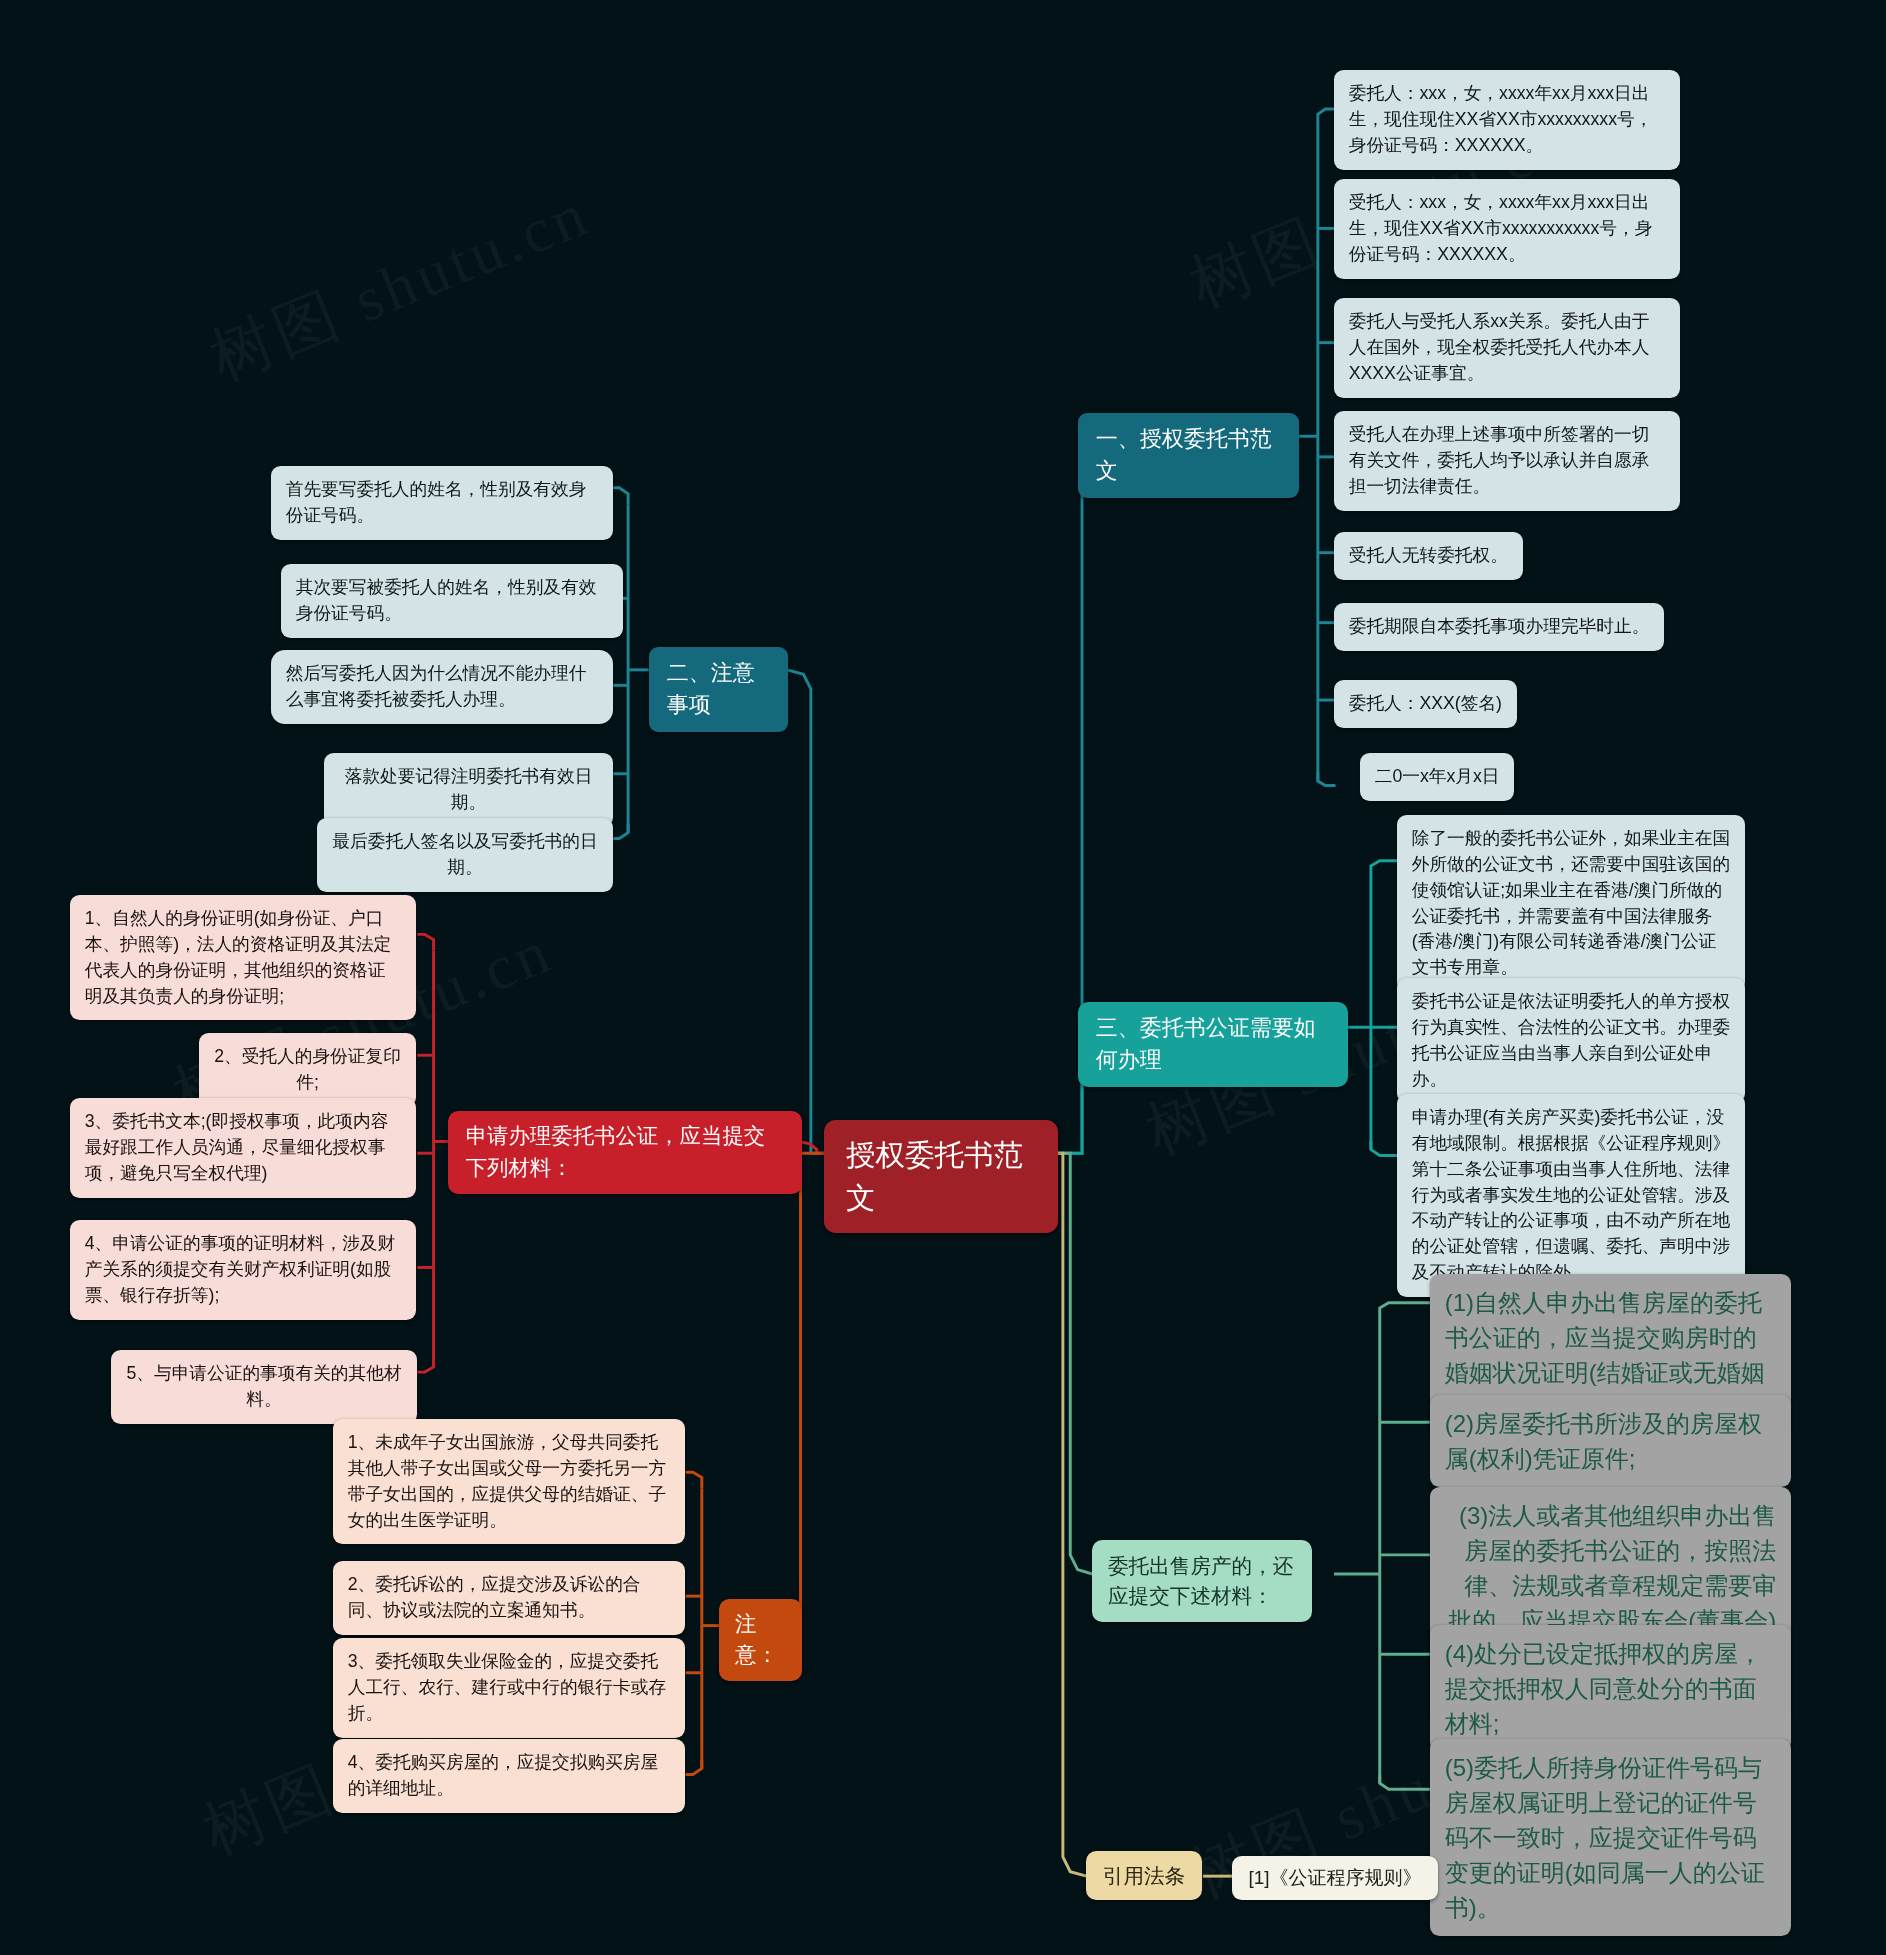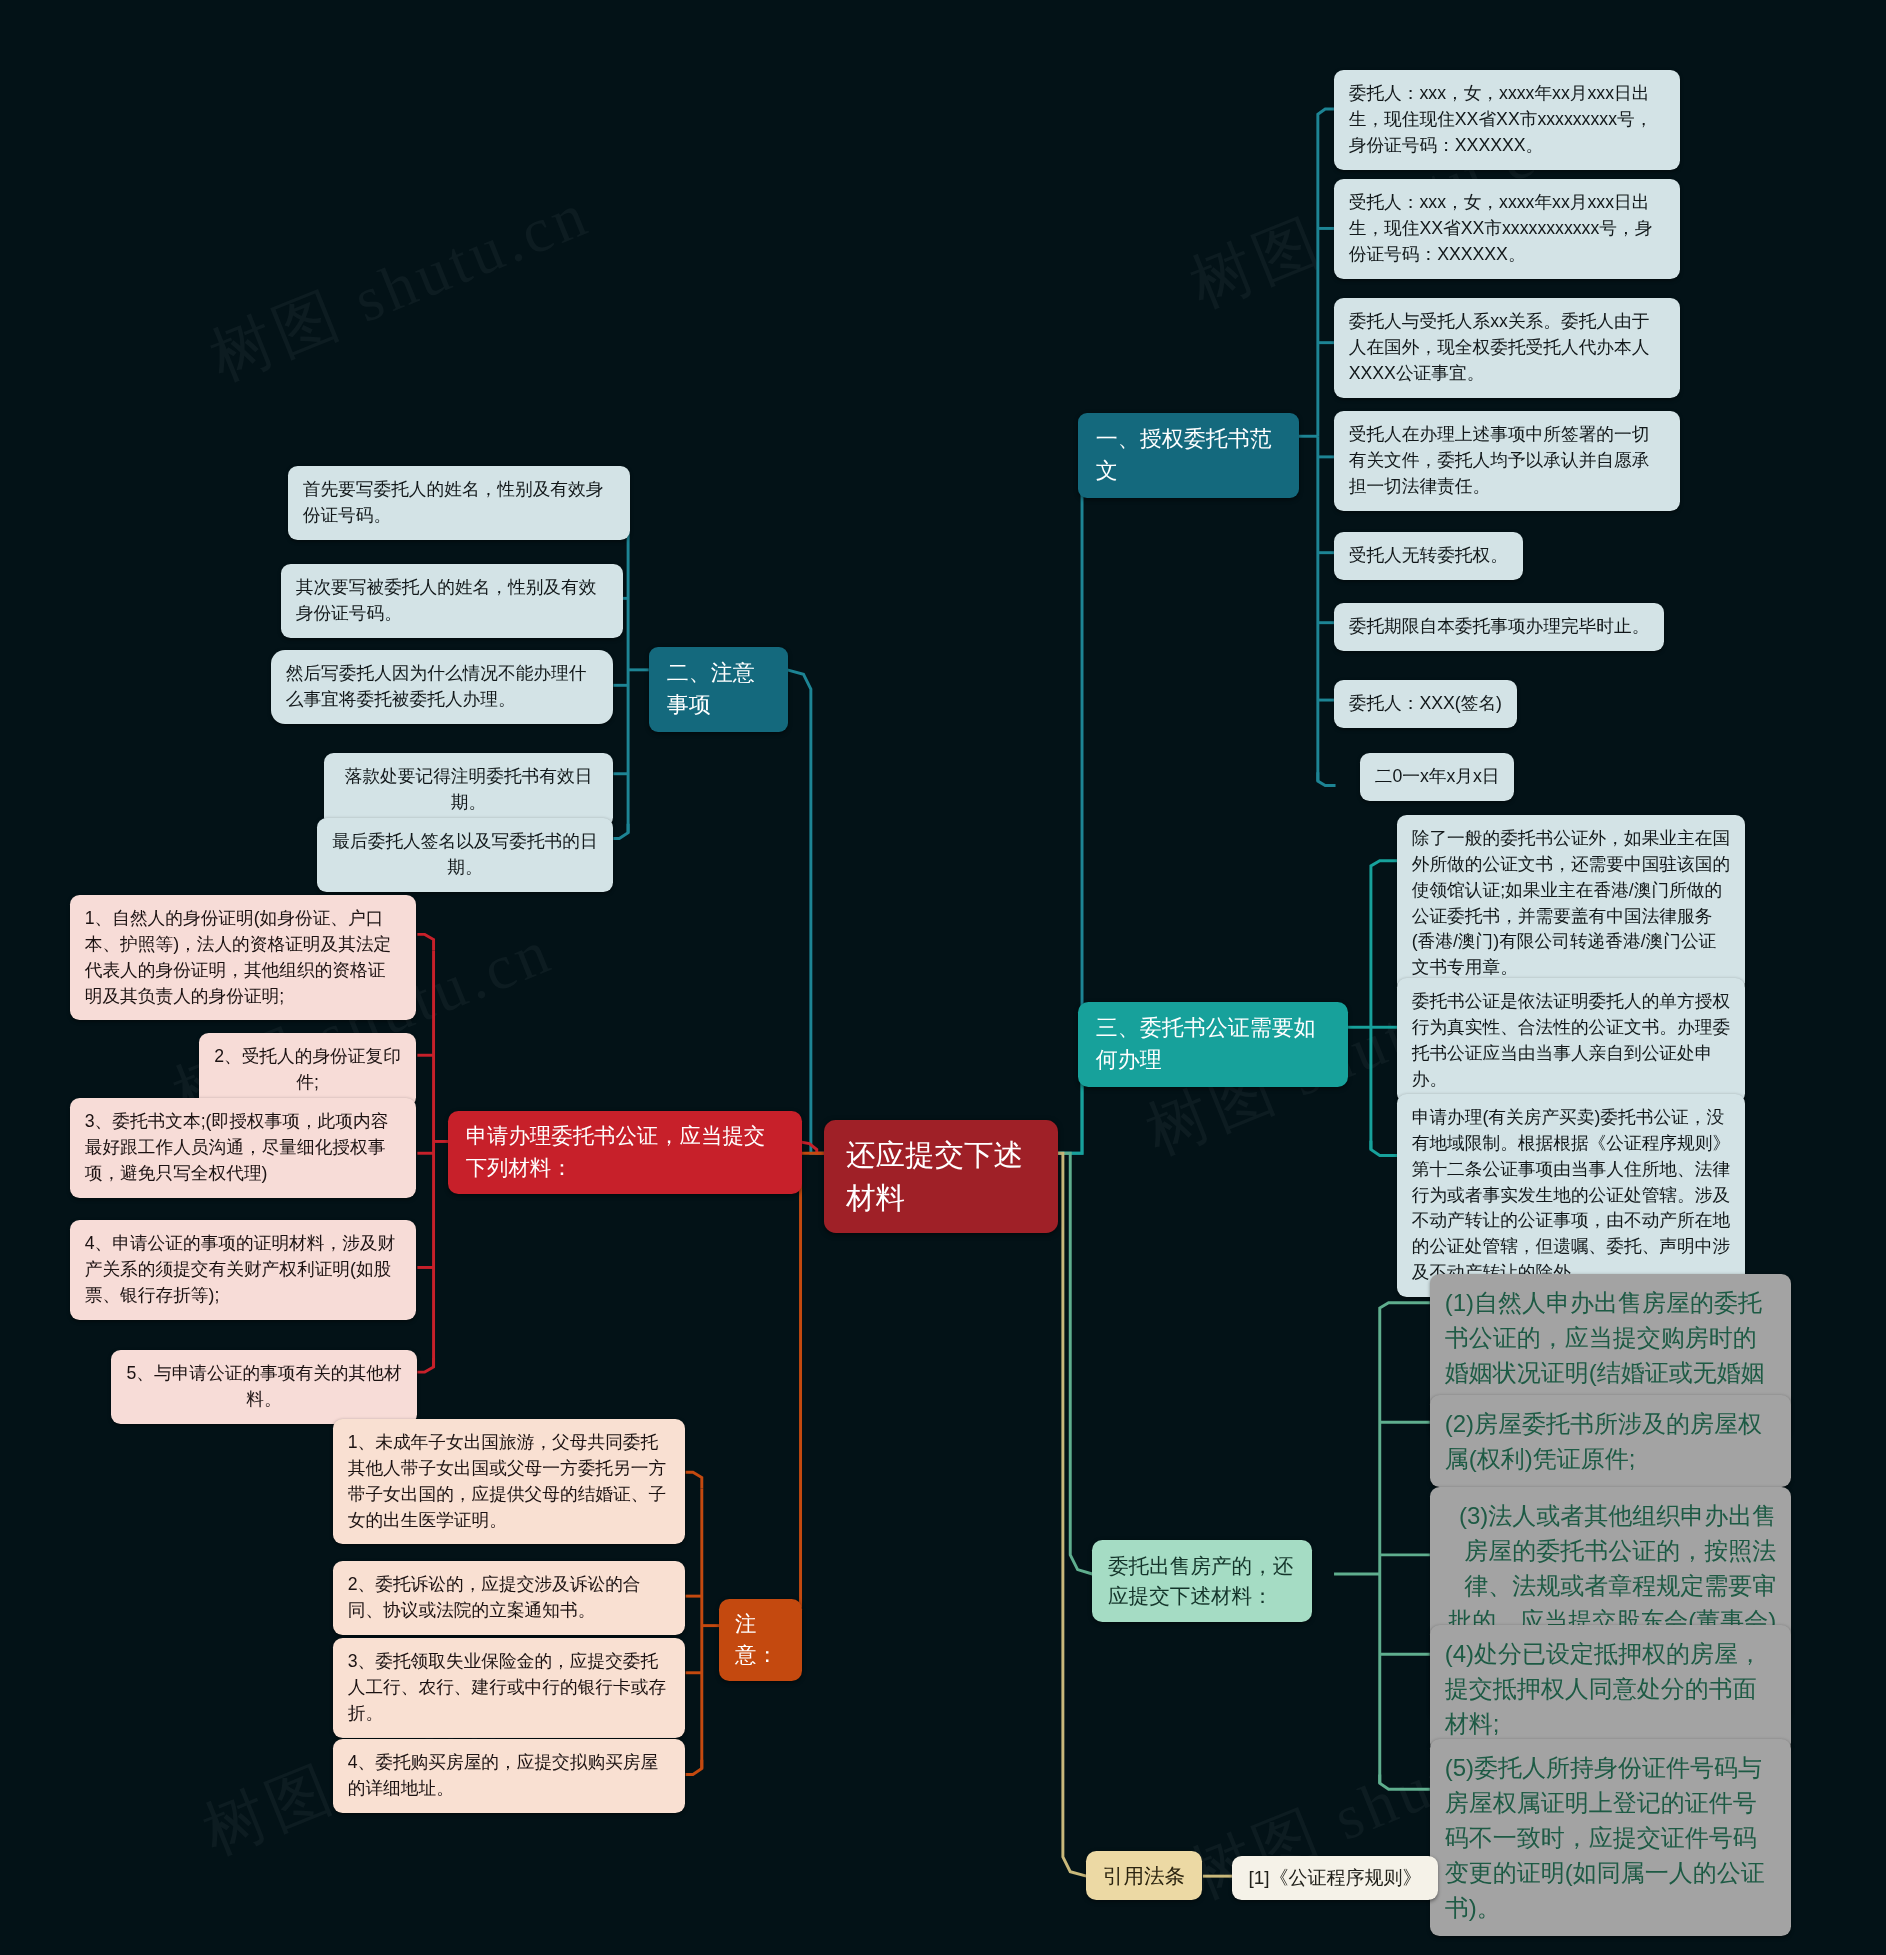--- a/index.html
+++ b/index.html
@@ -220,21 +220,21 @@
       <path name="b4spine" d="M976 2206 L952 2206" stroke="#c4490f"></path>
       <path d="M952 2020 L952 2400" stroke="#c4490f"></path>
       <path d="M952 2020 L952 2005 L940 1998 L930 1998" stroke="#c4490f"></path>
       <path d="M952 2166 L930 2166" stroke="#c4490f"></path>
       <path d="M952 2270 L930 2270" stroke="#c4490f"></path>
       <path d="M952 2388 L952 2400 L940 2408 L930 2408" stroke="#c4490f"></path>
     </g>
   </svg>
 
   <div class="node root" style="left:824px; top:1120px; width:234px; justify-content:center;">
-    <span>还应提交下述材料</span>
+    <span>授权委托书范文</span>
   </div>
 
   <div class="node branch-teal-dark" style="left:1078px; top:413px; width:221px;">
     <span>一、授权委托书范文</span>
   </div>
 
   <div class="node leaf-blue" style="left:1334px; top:70px; width:346px;">
     <span>委托人：xxx，女，xxxx年xx月xxx日出生，现住现住XX省XX市xxxxxxxxx号，身份证号码：XXXXXX。</span>
   </div>
   <div class="node leaf-blue" style="left:1334px; top:179px; width:346px;">
@@ -256,21 +256,21 @@
     <span>委托人：XXX(签名)</span>
   </div>
   <div class="node leaf-blue" style="left:1360px; top:753px; width:auto;">
     <span>二0一x年x月x日</span>
   </div>
 
   <div class="node branch-teal-dark" style="left:649px; top:647px; width:139px;">
     <span>二、注意事项</span>
   </div>
 
-  <div class="node leaf-blue" style="left:271px; top:466px; width:342px;margin-left:17px;">
+  <div class="node leaf-blue" style="left:271px; top:466px; width:342px;">
     <span>首先要写委托人的姓名，性别及有效身份证号码。</span>
   </div>
   <div class="node leaf-blue" style="left:281px; top:564px; width:342px;">
     <span>其次要写被委托人的姓名，性别及有效身份证号码。</span>
   </div>
   <div class="node leaf-blue" style="left:271px; top:650px; width:342px;border-radius:14px;">
     <span>然后写委托人因为什么情况不能办理什么事宜将委托被委托人办理。</span>
   </div>
   <div class="node leaf-blue leaf-center" style="left:324px; top:753px; width:289px;">
     <span>落款处要记得注明委托书有效日期。</span>

